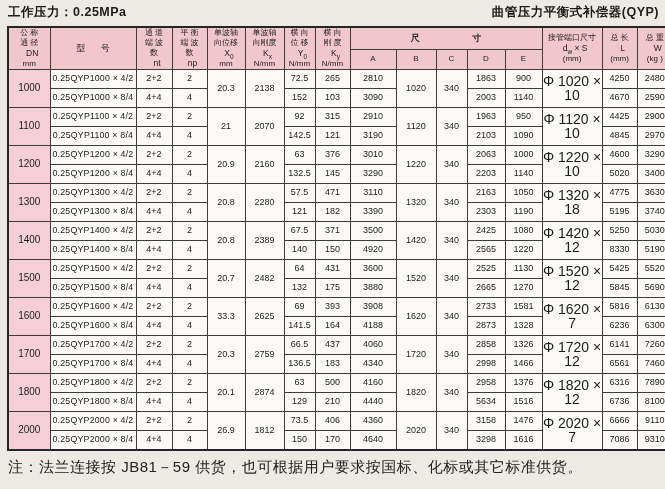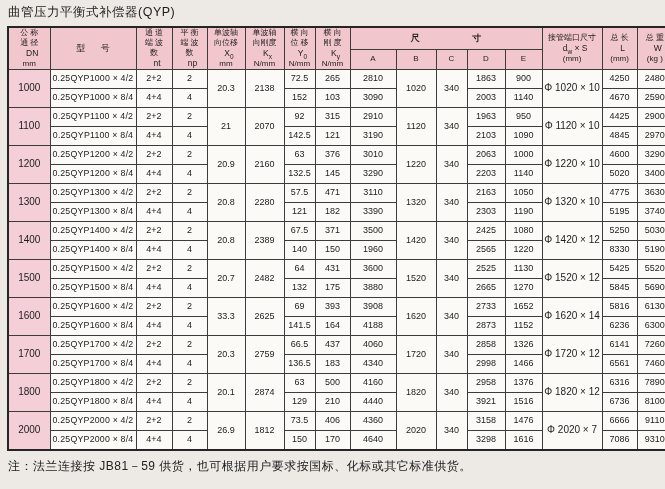--- a/index.html
+++ b/index.html
@@ -9,21 +9,21 @@
     font-family:"Liberation Sans", sans-serif;
     color:#1c1c1c;
     position:relative;
     -webkit-font-smoothing:antialiased;
   }
   .titlebar{
     position:absolute;top:4px;left:8px;right:6px;
     display:flex;justify-content:space-between;align-items:flex-end;
   }
   .title-left{font-size:12.5px;font-weight:bold;letter-spacing:.5px;}
-  .title-right{font-size:12.5px;font-weight:normal;letter-spacing:.5px;}
+  .title-right{font-size:12.5px;font-weight:bold;letter-spacing:.5px;}
   table.spec{
     position:absolute;left:7px;top:26px;
     border-collapse:collapse;table-layout:fixed;
     width:653px;
     background:#fbfaf6;
     border:2px solid #252525;
   }
   .spec th,.spec td{
     border:1px solid #3c3c3c;
     padding:0;margin:0;
@@ -37,36 +37,37 @@
     color:#222;
   }
   .spec thead .sym{font-size:8.5px;margin-left:6px;}
   sub{font-size:6.5px;line-height:0;}
   .spec td{font-size:9px;height:18px;line-height:1;}
   td.dn{
     background:#f5cfd7;
     font-size:10px;
   }
   td.model{font-size:8.8px;letter-spacing:.2px;margin-top:44px;}
-  td.pipe{font-size:10px;margin-left:16px;}
+  td.pipe{font-size:14px;margin-left:16px;}
   tr.group-start td{border-top:1.6px solid #242424;}
   tr.group-second td{border-top:1px solid #6e6e6e;}
   .spread{display:flex;justify-content:space-around;align-items:center;}
   .size-spread{padding:0 34px;font-size:9px;font-weight:bold;}
   .model-spread{padding:0 18px;font-size:9px;}
   .abc{font-size:9px;font-weight:bold;}
   .note{
     position:absolute;left:8px;top:458px;
-    font-size:12px;color:#222;letter-spacing:.5px;
+    font-size:15px;color:#222;letter-spacing:.5px;
   }
 </style>
 </head>
 <body>
 
 <div class="titlebar">
+  <div class="title-left">工作压力：0.25MPa</div>
   <div class="title-right">曲管压力平衡式补偿器(QYP)</div>
 </div>
 
 <table class="spec">
   <colgroup>
     <col style="width:42px">
       <col style="width:86px">
       <col style="width:36px">
       <col style="width:35px">
     <col style="width:38px">
@@ -260,21 +261,21 @@
         <td>2</td>
         <td rowspan="2">20.8</td>
         <td rowspan="2">2280</td>
         <td>57.5</td>
         <td>471</td>
         <td>3110</td>
         <td rowspan="2">1320</td>
         <td rowspan="2">340</td>
         <td>2163</td>
         <td>1050</td>
-        <td rowspan="2" class="pipe">Φ 1320 × 10</td>
+        <td rowspan="2" class="pipe">Φ 1320 × 18</td>
         <td>4775</td>
         <td>3630</td>
       </tr>
       <tr class="group-second">
         <td class="model">0.25QYP1300 × 8/4</td>
         <td>4+4</td>
         <td>4</td>
         <td>121</td>
         <td>182</td>
         <td>3390</td>
@@ -300,21 +301,21 @@
         <td rowspan="2" class="pipe">Φ 1420 × 12</td>
         <td>5250</td>
         <td>5030</td>
       </tr>
       <tr class="group-second">
         <td class="model">0.25QYP1400 × 8/4</td>
         <td>4+4</td>
         <td>4</td>
         <td>140</td>
         <td>150</td>
-        <td>1960</td>
+        <td>4920</td>
         <td>2565</td>
         <td>1220</td>
         <td>8330</td>
         <td>5190</td>
       </tr>
       <tr class="group-start">
         <td rowspan="2" class="dn">1500</td>
         <td class="model">0.25QYP1500 × 4/2</td>
         <td>2+2</td>
         <td>2</td>
@@ -349,34 +350,34 @@
         <td>2+2</td>
         <td>2</td>
         <td rowspan="2">33.3</td>
         <td rowspan="2">2625</td>
         <td>69</td>
         <td>393</td>
         <td>3908</td>
         <td rowspan="2">1620</td>
         <td rowspan="2">340</td>
         <td>2733</td>
-        <td>1652</td>
-        <td rowspan="2" class="pipe">Φ 1620 × 14</td>
+        <td>1581</td>
+        <td rowspan="2" class="pipe">Φ 1620 × 7</td>
         <td>5816</td>
         <td>6130</td>
       </tr>
       <tr class="group-second">
         <td class="model">0.25QYP1600 × 8/4</td>
         <td>4+4</td>
         <td>4</td>
         <td>141.5</td>
         <td>164</td>
         <td>4188</td>
         <td>2873</td>
-        <td>1152</td>
+        <td>1328</td>
         <td>6236</td>
         <td>6300</td>
       </tr>
       <tr class="group-start">
         <td rowspan="2" class="dn">1700</td>
         <td class="model">0.25QYP1700 × 4/2</td>
         <td>2+2</td>
         <td>2</td>
         <td rowspan="2">20.3</td>
         <td rowspan="2">2759</td>
@@ -421,21 +422,21 @@
         <td>6316</td>
         <td>7890</td>
       </tr>
       <tr class="group-second">
         <td class="model">0.25QYP1800 × 8/4</td>
         <td>4+4</td>
         <td>4</td>
         <td>129</td>
         <td>210</td>
         <td>4440</td>
-        <td>3921</td>
+        <td>5634</td>
         <td>1516</td>
         <td>6736</td>
         <td>8100</td>
       </tr>
       <tr class="group-start">
         <td rowspan="2" class="dn">2000</td>
         <td class="model">0.25QYP2000 × 4/2</td>
         <td>2+2</td>
         <td>2</td>
         <td rowspan="2">26.9</td>

